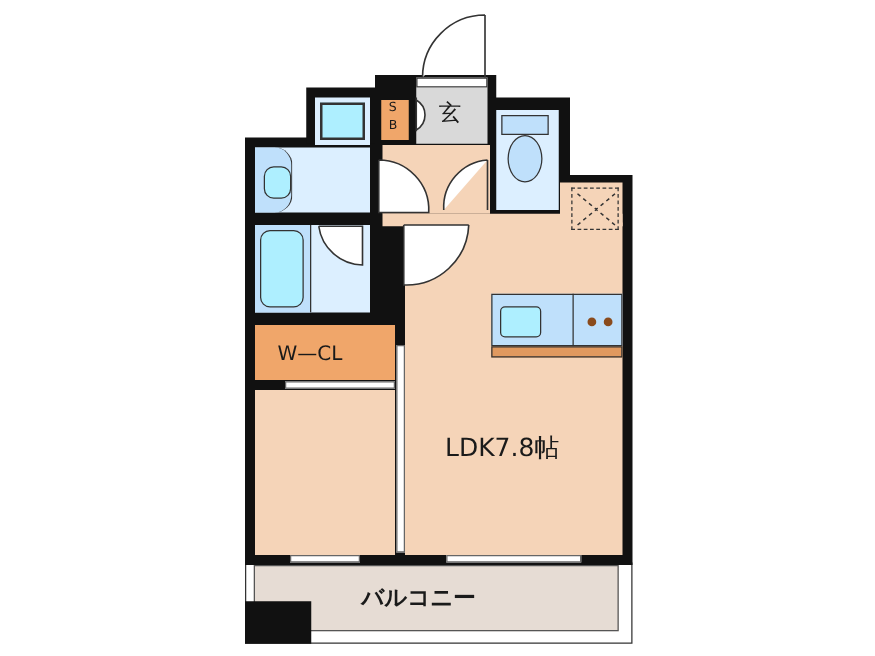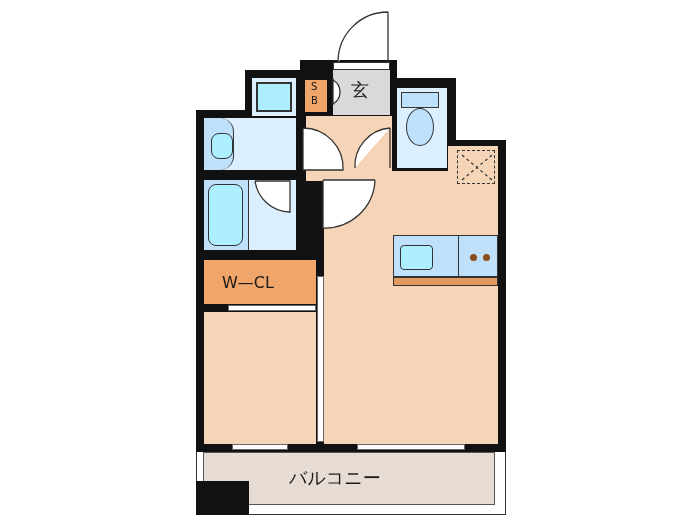--- a/index.html
+++ b/index.html
@@ -10,21 +10,21 @@
   svg { position:absolute; left:0; top:0; }
 </style>
 </head>
 <body>
 
 <div class="abs" style="left:0;top:0;width:700px;height:525px;">
 
   <div class="abs" style="left:196px;top:450px;width:310px;height:65px;background:#fff;border:1px solid #333;"></div>
   <div class="abs" style="left:203px;top:452px;width:292px;height:53px;background:#e6dcd4;border:1px solid #555;"></div>
   <div class="abs wall" style="left:196px;top:481px;width:53px;height:34px;"></div>
-  <div class="label" style="left:289px;top:466px;font-size:18px;">バルコニー</div>
+  <div class="label" style="left:289px;top:466px;font-size:18px;font-weight:bold;">バルコニー</div>
 
   <div class="abs wall" style="left:196px;top:110px;width:111px;height:342px;"></div>
   <div class="abs wall" style="left:245px;top:70px;width:62px;height:45px;"></div>
   <div class="abs wall" style="left:300px;top:60px;width:97px;height:60px;"></div>
   <div class="abs wall" style="left:390px;top:78px;width:66px;height:100px;"></div>
   <div class="abs wall" style="left:300px;top:140px;width:206px;height:312px;"></div>
 
   <div class="abs" style="left:204px;top:118px;width:92px;height:52px;background:#dcefff;"></div>
   <div class="abs" style="left:204px;top:118px;width:30px;height:52px;background:#bfe0fb;border-right:1px solid #333;border-radius:0 14px 14px 0;"></div>
   <div class="abs" style="left:211px;top:133px;width:22px;height:26px;background:#aeefff;border:1.5px solid #333;border-radius:8px;"></div>
@@ -54,20 +54,21 @@
   <div class="abs" style="left:228px;top:305px;width:88px;height:6px;background:#fff;border:1px solid #666;"></div>
   <div class="abs" style="left:204px;top:312px;width:112px;height:132px;background:#f5d4b8;"></div>
   <div class="abs" style="left:232px;top:444px;width:56px;height:6px;background:#fff;border:1px solid #666;"></div>
 
   <div class="abs" style="left:317px;top:276px;width:7px;height:166px;background:#fff;border:1px solid #666;"></div>
 
   <div class="abs" style="left:324px;top:178px;width:174px;height:266px;background:#f5d4b8;"></div>
   <div class="abs" style="left:306px;top:171px;width:192px;height:10px;background:#f5d4b8;"></div>
   <div class="abs" style="left:448px;top:146px;width:50px;height:35px;background:#f5d4b8;"></div>
   <div class="abs" style="left:457px;top:150px;width:38px;height:34px;border:1.5px dashed #333;"></div>
+  <div class="label" style="left:356px;top:345px;font-size:20px;">LDK7.8帖</div>
   <div class="abs" style="left:357px;top:444px;width:108px;height:6px;background:#fff;border:1px solid #666;"></div>
 
   <div class="abs" style="left:393px;top:235px;width:105px;height:42px;background:#bfe0fb;border:1px solid #333;"></div>
   <div class="abs" style="left:400px;top:245px;width:33px;height:25px;background:#aeefff;border:1.5px solid #333;border-radius:4px;"></div>
   <div class="abs" style="left:458px;top:235px;width:1px;height:42px;background:#333;"></div>
   <div class="abs" style="left:470px;top:254px;width:7px;height:7px;background:#8a4b1c;border-radius:50%;"></div>
   <div class="abs" style="left:483px;top:254px;width:7px;height:7px;background:#8a4b1c;border-radius:50%;"></div>
   <div class="abs" style="left:393px;top:277px;width:105px;height:9px;background:#e0995f;border:1px solid #333;"></div>
 
   <svg width="700" height="525">

